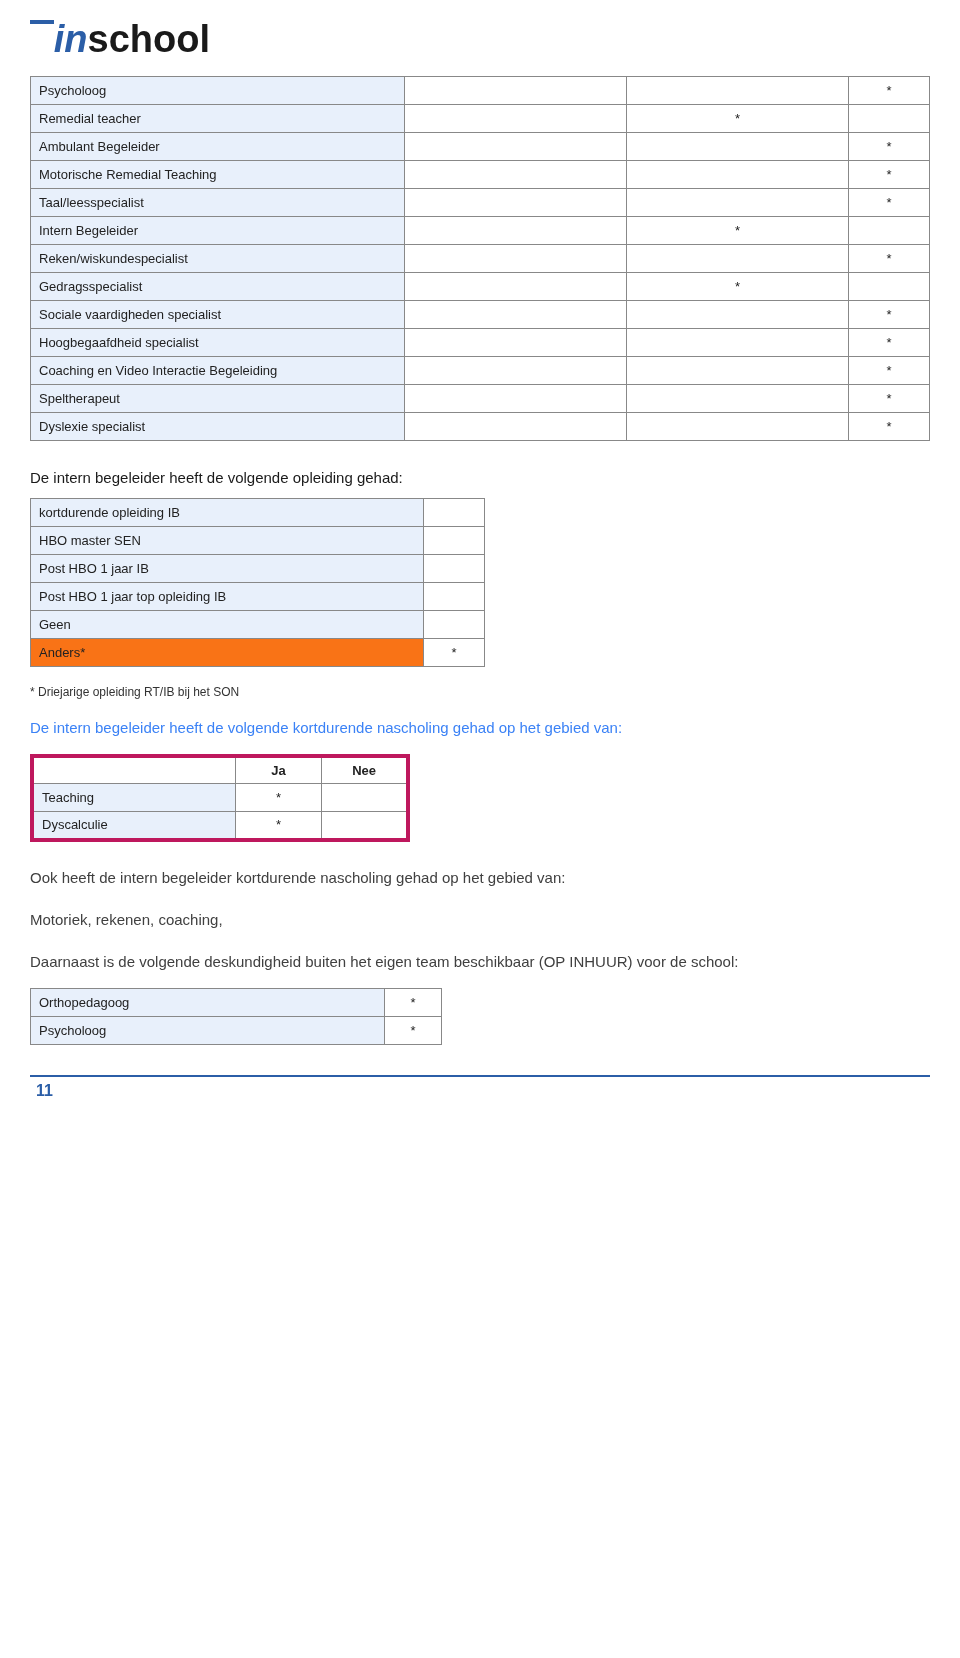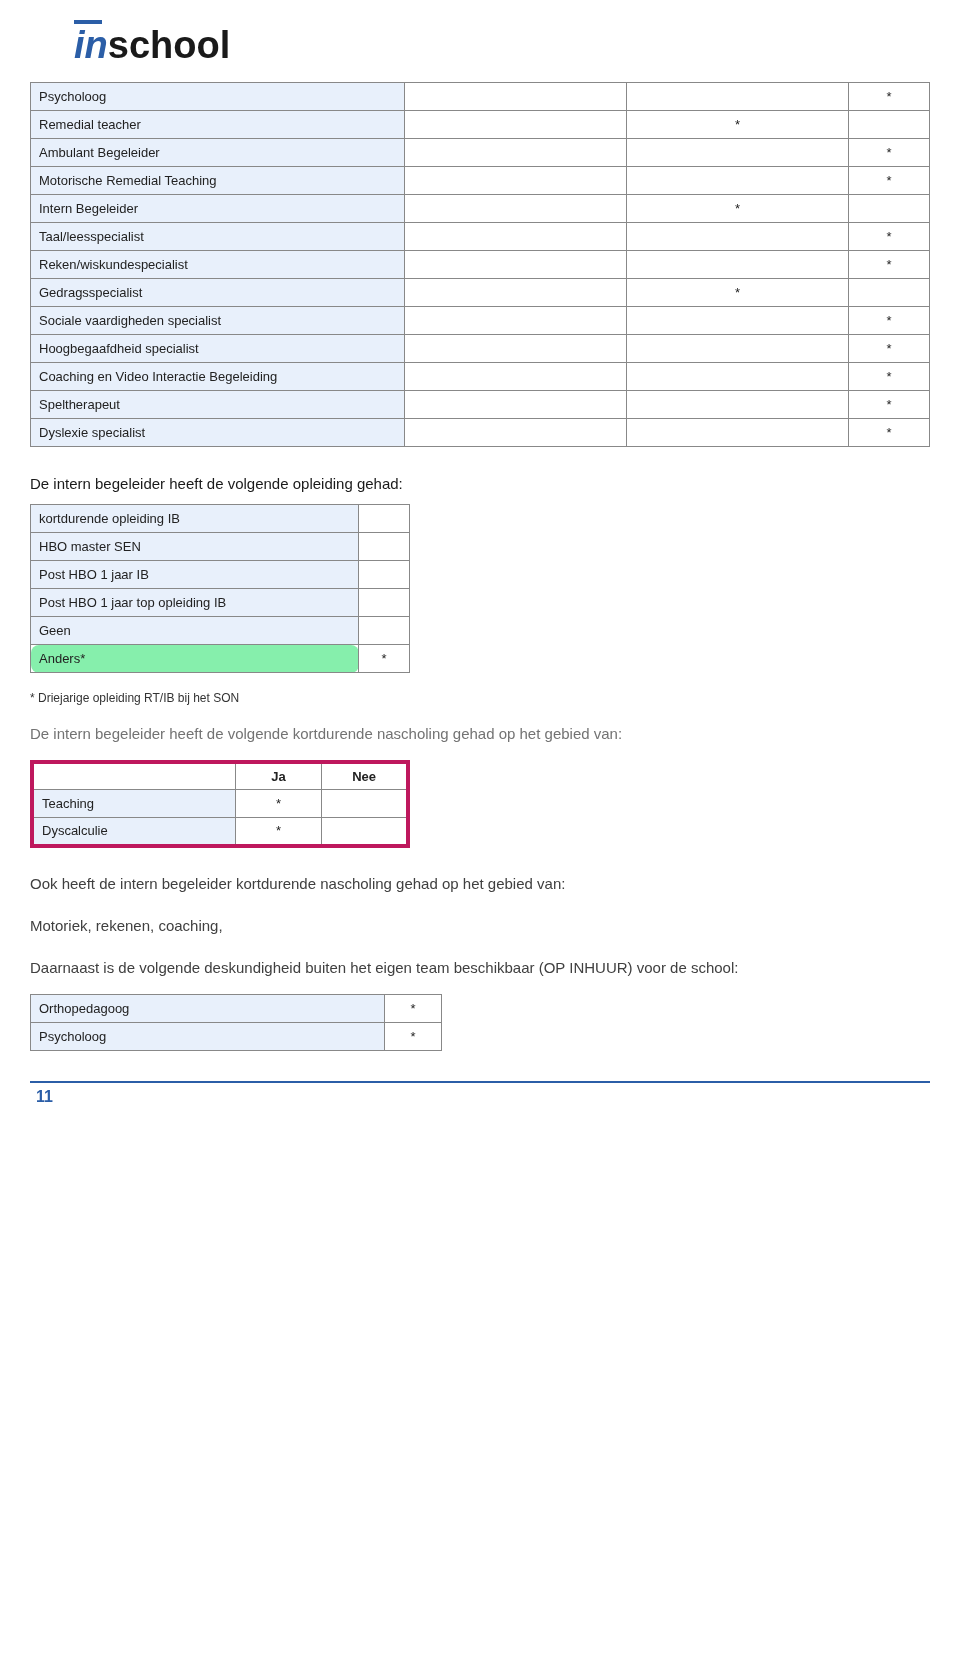--- a/index.html
+++ b/index.html
@@ -80,55 +80,54 @@
     
     .section-heading {
       font-size: 15px;
       color: #1a1a1a;
       margin: 24px 0 12px 0;
       font-weight: normal;
     }
 
     
     .ib-table {
-      width: 380px;
+      width: 455px;
       border-collapse: collapse;
       margin-bottom: 18px;
       border: 1px solid #888;
     }
     .ib-table td {
       border: 1px solid #888;
       padding: 5px 8px;
       height: 28px;
       vertical-align: middle;
     }
     .ib-table .col-label {
       width: 290px;
       background: #e8f0fb;
     }
     .ib-table .col-check {
       width: 45px;
       background: #fff;
       text-align: center;
     }
     .ib-table .row-anders td.col-label {
-      background: #86efac;
-      border-radius: 8px;
+      background: #f97316;
     }
 
     .asterisk-note {
       font-size: 12px;
       color: #333;
       margin-bottom: 18px;
       margin-top: 4px;
     }
 
     .section-text {
       font-size: 15px;
-      color: #737373;
+      color: #3b82f6;
       margin: 18px 0 14px 0;
       font-weight: normal;
       line-height: 1.5;
     }
 
     
     .nascholing-table {
       width: 380px;
       border-collapse: collapse;
       margin-bottom: 24px;
@@ -206,21 +205,21 @@
       font-size: 16px;
       font-weight: bold;
       color: #2b5ea7;
       margin-left: 6px;
     }
   </style>
 </head>
 <body>
 
 <div class="logo-area">
-  <div style="display:flex; flex-direction:column; align-items:flex-start; width:180px;margin-left:44px;">
+  <div style="display:flex; flex-direction:row; align-items:flex-start; width:180px;">
     <div class="logo-bar"></div>
     <div class="logo-text">
       <span class="logo-in">in</span>
         <span class="logo-school">school</span>
     </div>
   </div>
 </div>
 
 <table class="main-table">
   <tbody id="main-table-body">
@@ -241,31 +240,31 @@
         <td class="col-mid"></td>
         <td class="col-right"></td>
         <td class="col-far-right">*</td>
       </tr>
       <tr>
         <td class="col-label">Motorische Remedial Teaching</td>
         <td class="col-mid"></td>
         <td class="col-right"></td>
         <td class="col-far-right">*</td>
       </tr>
+      <tr>
+        <td class="col-label">Taal/leesspecialist</td>
+        <td class="col-mid"></td>
+        <td class="col-right"></td>
+        <td class="col-far-right">*</td>
+      </tr>
       <tr class="">
         <td class="col-label">Intern Begeleider</td>
         <td class="col-mid"></td>
         <td class="col-right">*</td>
         <td class="col-far-right"></td>
-      </tr>
-      <tr>
-        <td class="col-label">Taal/leesspecialist</td>
-        <td class="col-mid"></td>
-        <td class="col-right"></td>
-        <td class="col-far-right">*</td>
       </tr>
       <tr>
         <td class="col-label">Reken/wiskundespecialist</td>
         <td class="col-mid"></td>
         <td class="col-right"></td>
         <td class="col-far-right">*</td>
       </tr>
       <tr class="">
         <td class="col-label">Gedragsspecialist</td>
         <td class="col-mid"></td>

